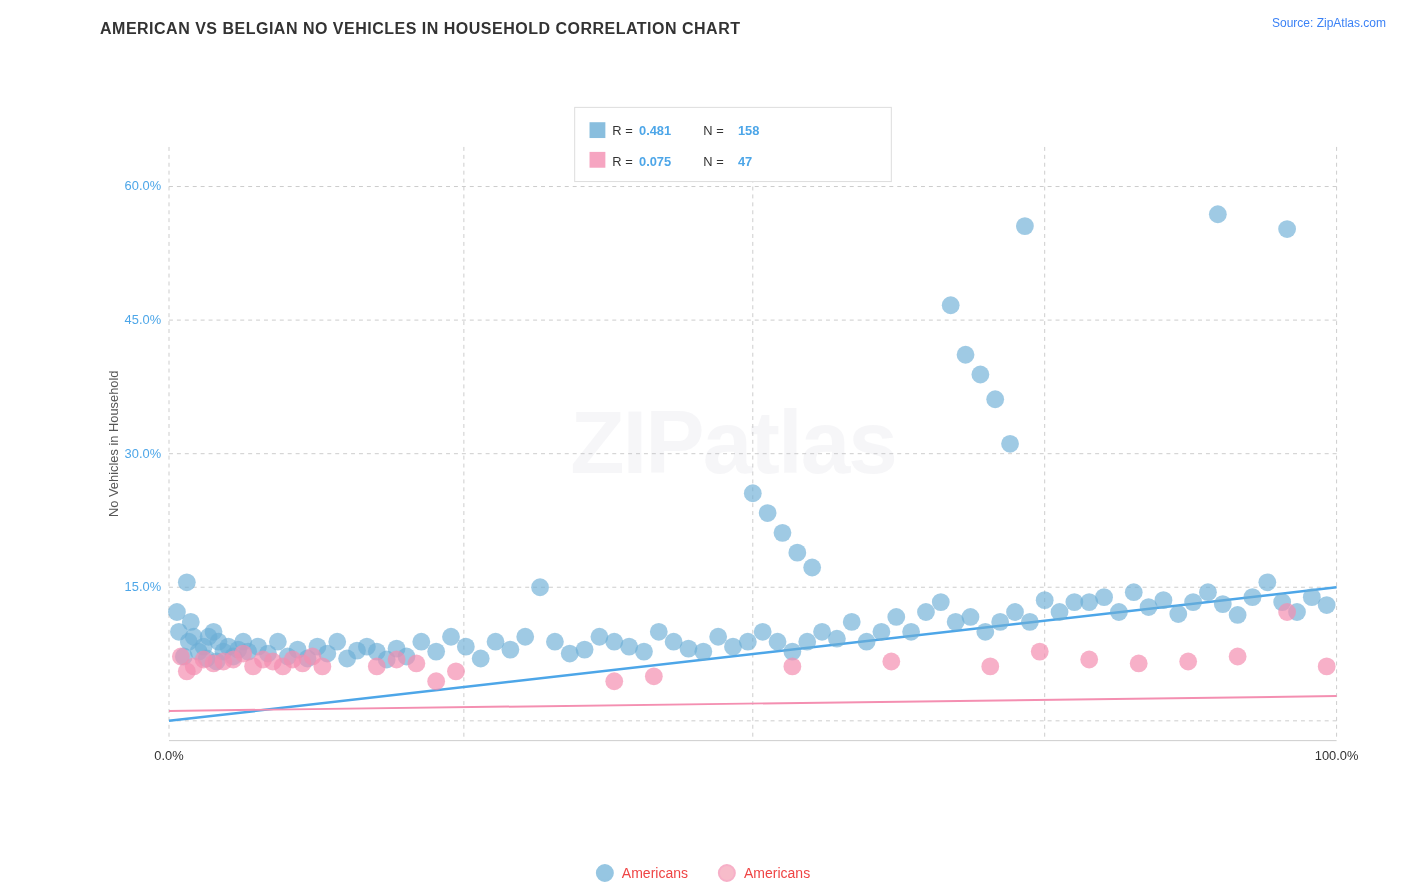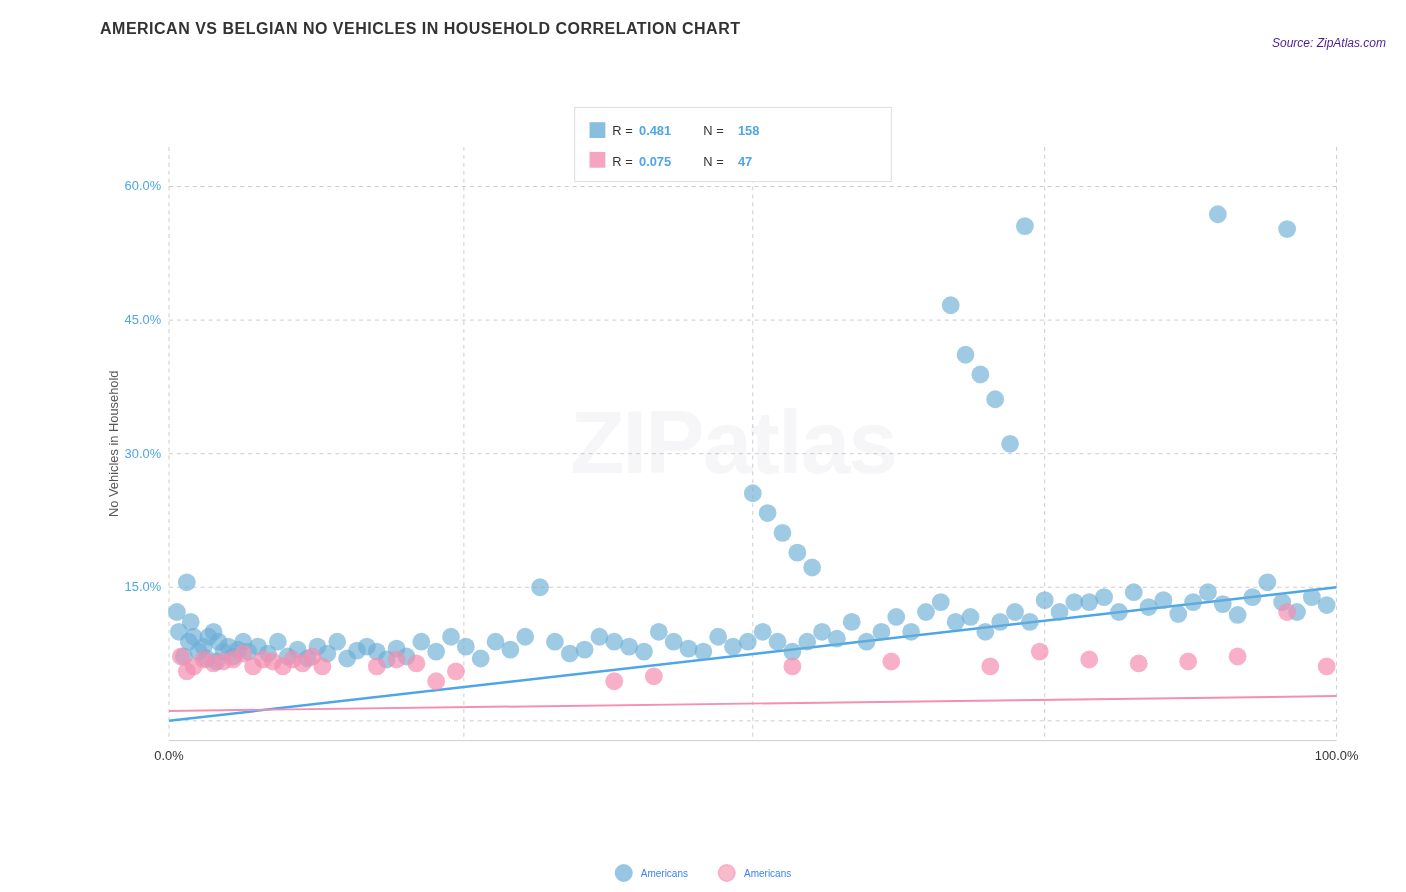--- a/index.html
+++ b/index.html
@@ -22,25 +22,24 @@
       font-size: 16px;
       font-weight: bold;
       color: #333;
       letter-spacing: 0.5px;
       text-transform: uppercase;
       margin-bottom: 10px;
       margin-left: 20px;
     }
     .source-text {
       position: absolute;
-      top: 36px;
+      top: 16px;
       right: 20px;
       font-size: 12px;
-      color: #4c1d95;
-      font-style: italic;
+      color: #3b82f6;
     }
     .chart-area {
       position: relative;
       width: 100%;
       height: calc(100% - 40px);
     }
     svg.main-chart {
       width: 100%;
       height: 100%;
     }
@@ -50,22 +49,22 @@
       left: 50%;
       transform: translateX(-50%);
       display: flex;
       align-items: center;
       gap: 30px;
     }
     .legend-item {
       display: flex;
       align-items: center;
       gap: 8px;
-      font-size: 10px;
-      color: #3b82f6;
+      font-size: 14px;
+      color: #ef4444;
     }
     .legend-circle {
       width: 18px;
       height: 18px;
       border-radius: 50%;
       opacity: 0.7;
     }
     .legend-circle.american {
       background: #6aaed6;
       border: 2px solid #6aaed6;

